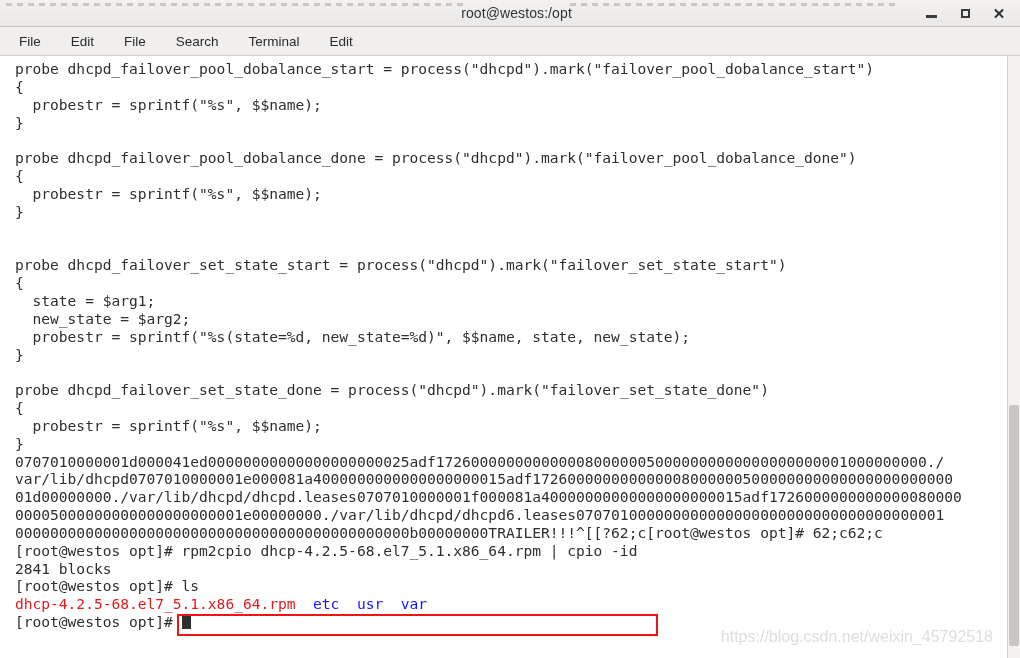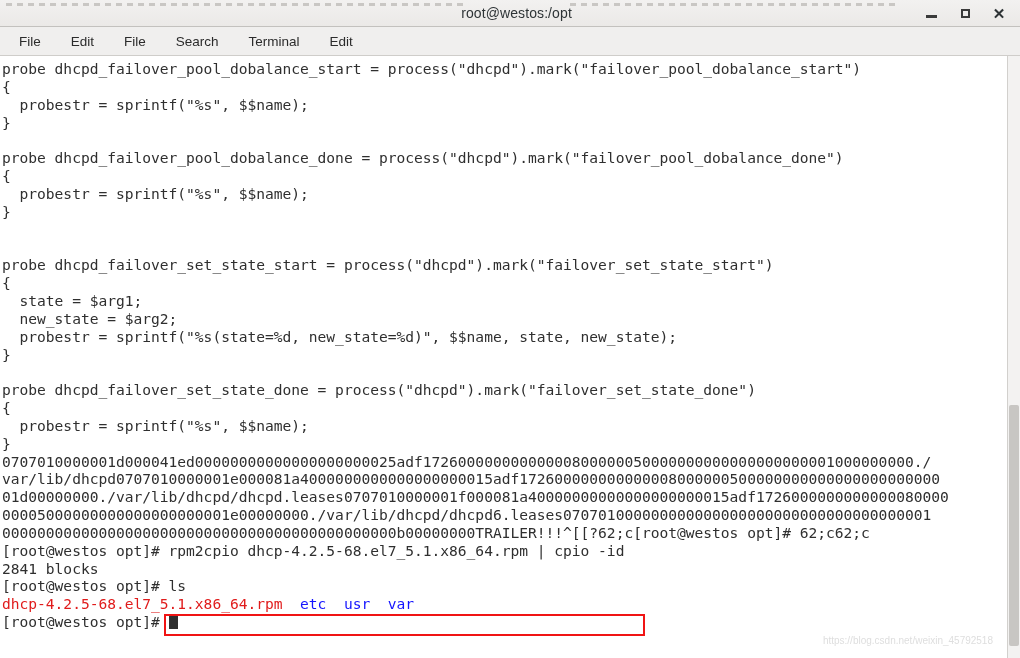--- a/index.html
+++ b/index.html
@@ -90,20 +90,21 @@
     user-select: none;
   }
 
   
   #terminal-wrap {
     position: relative;
     flex: 1 1 auto;
     display: flex;
     background: #a21caf;
     overflow: hidden;
+    margin-left: 13px;
   }
   #terminal {
     position: relative;
     flex: 1 1 auto;
     background: #ffffff;
     padding: 4px 0 0 2px;
     overflow: hidden;
   }
   #term-lines {
     font-family: "DejaVu Sans Mono", "Liberation Mono", monospace;
@@ -141,21 +142,21 @@
     width: 481px;
     height: 22px;
     border: 2px solid #f01414;
     pointer-events: none;
   }
   #watermark {
     position: absolute;
     right: 14px;
     bottom: 12px;
     font-family: "Liberation Sans", sans-serif;
-    font-size: 10px;
+    font-size: 16px;
     color: #dedede;
     user-select: none;
     white-space: nowrap;
   }
   .cursor-block {
     display: inline-block;
     width: 9px;
     height: 15px;
     background: #2f2f2f;
     vertical-align: -2px;

